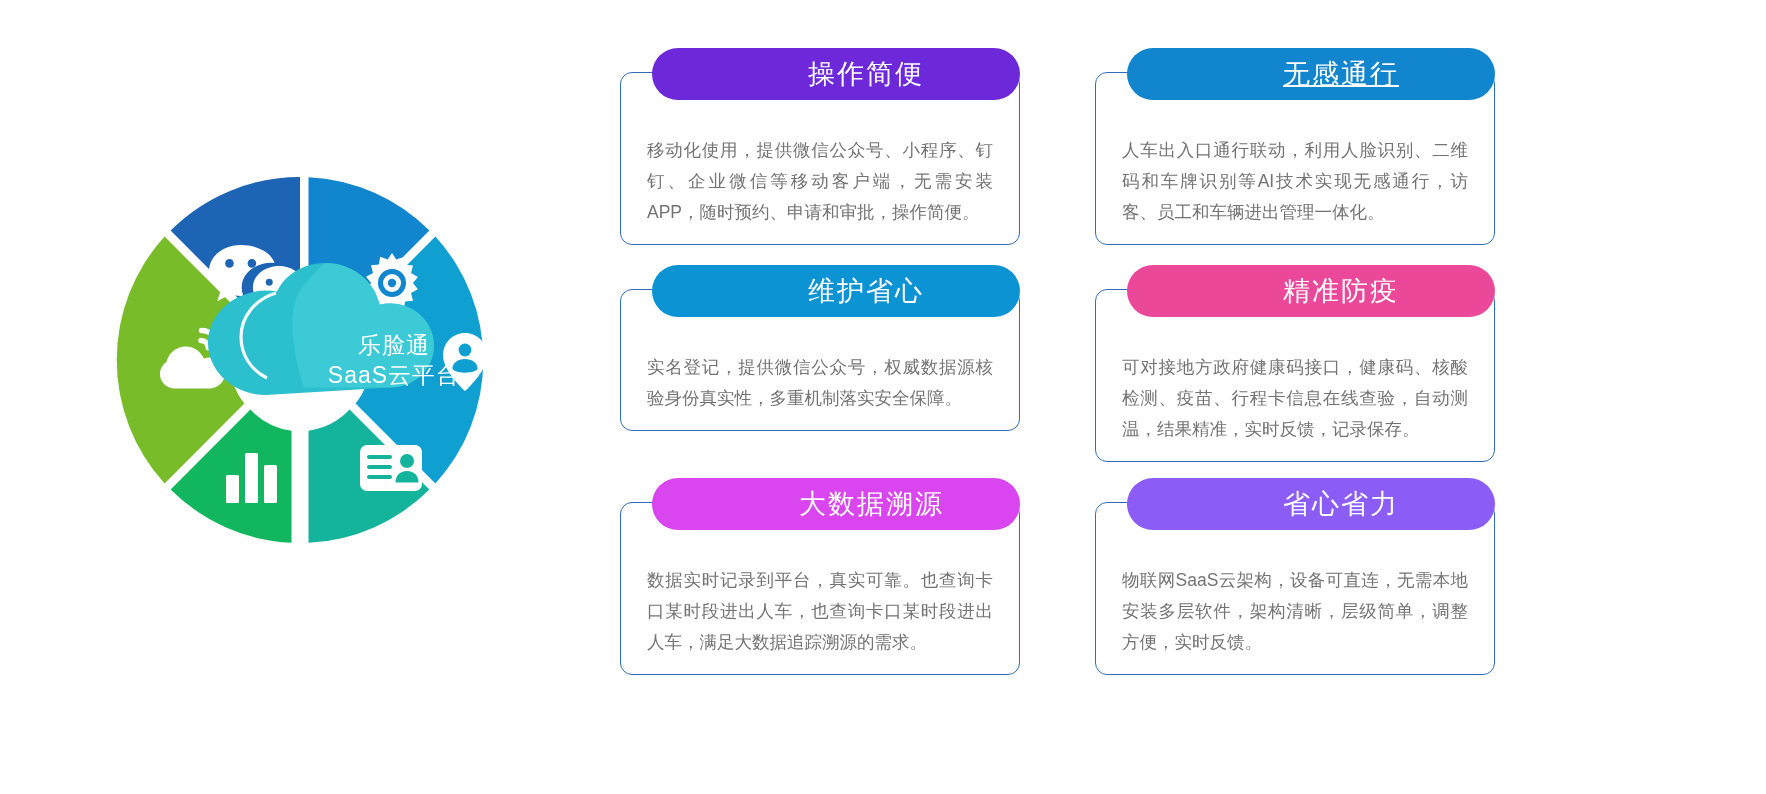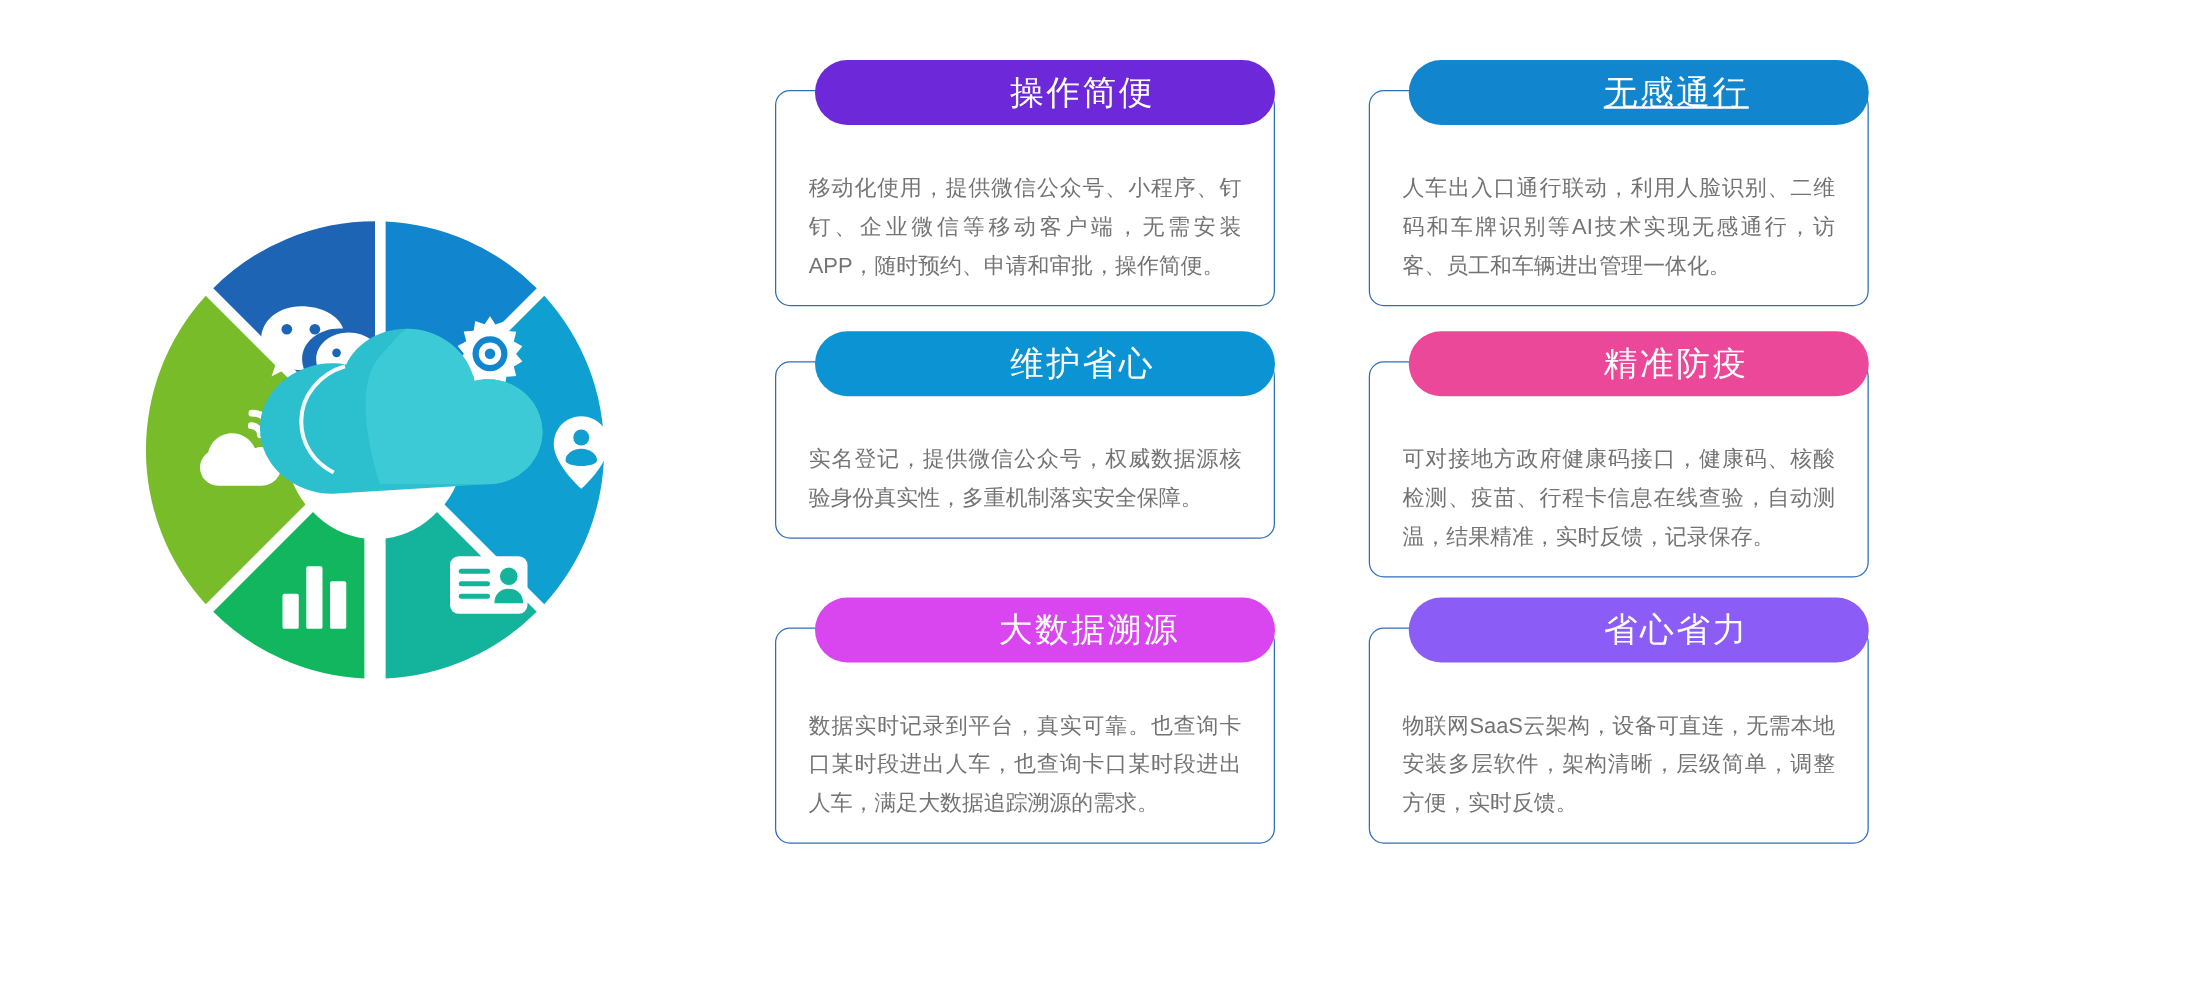--- a/index.html
+++ b/index.html
@@ -141,20 +141,26 @@
         <path d="M41.5 -6.5c9 0 16.3 7.3 16.3 16.3" fill="none" stroke="#ffffff" stroke-width="5.4" stroke-linecap="round"></path>
       </g>
 
       <g transform="translate(148,148)">
         <path fill="#2cbfcd" d="M58 132C26 132 0 108.6 0 79.8 0 51 26 27.6 58 27.6c3.8 0 7.5 0.3 11 1C77.2 11.4 95.8 0 117.2 0c27 0 49.4 18 54.3 41.8 3.5-0.9 7.1-1.4 10.9-1.4 24.1 0 43.6 18.8 43.6 42s-19.5 42-43.6 42z"></path>
         <path fill="#3fcbd8" opacity="0.85" d="M117.2 0c27 0 49.4 18 54.3 41.8 3.5-0.9 7.1-1.4 10.9-1.4 24.1 0 43.6 18.8 43.6 42s-19.5 42-43.6 42H96C96 124.4 70 50 96 22 104 13 110 5 117.2 0z"></path>
         <path fill="none" stroke="#ffffff" stroke-width="3.2" opacity="0.95" d="M68 30C48 36 33 53 33 74c0 18 10 33 26 41"></path>
       </g>
     </svg>
 
+    <div class="cloudwrap">
+      <div class="cloud-text">
+        <div class="cloud-l1">乐脸通</div>
+        <div class="cloud-l2">SaaS云平台</div>
+      </div>
+    </div>
   </div>
 
   <div class="card" id="c0" style="left:620px;top:48px;width:400px;">
     <div class="card-body">
       <div class="card-desc">移动化使用，提供微信公众号、小程序、钉钉、企业微信等移动客户端，无需安装APP，随时预约、申请和审批，操作简便。</div>
     </div>
     <div class="card-head" style="background:#6d28d9;">
       <span>操作简便</span>
     </div>
   </div>

